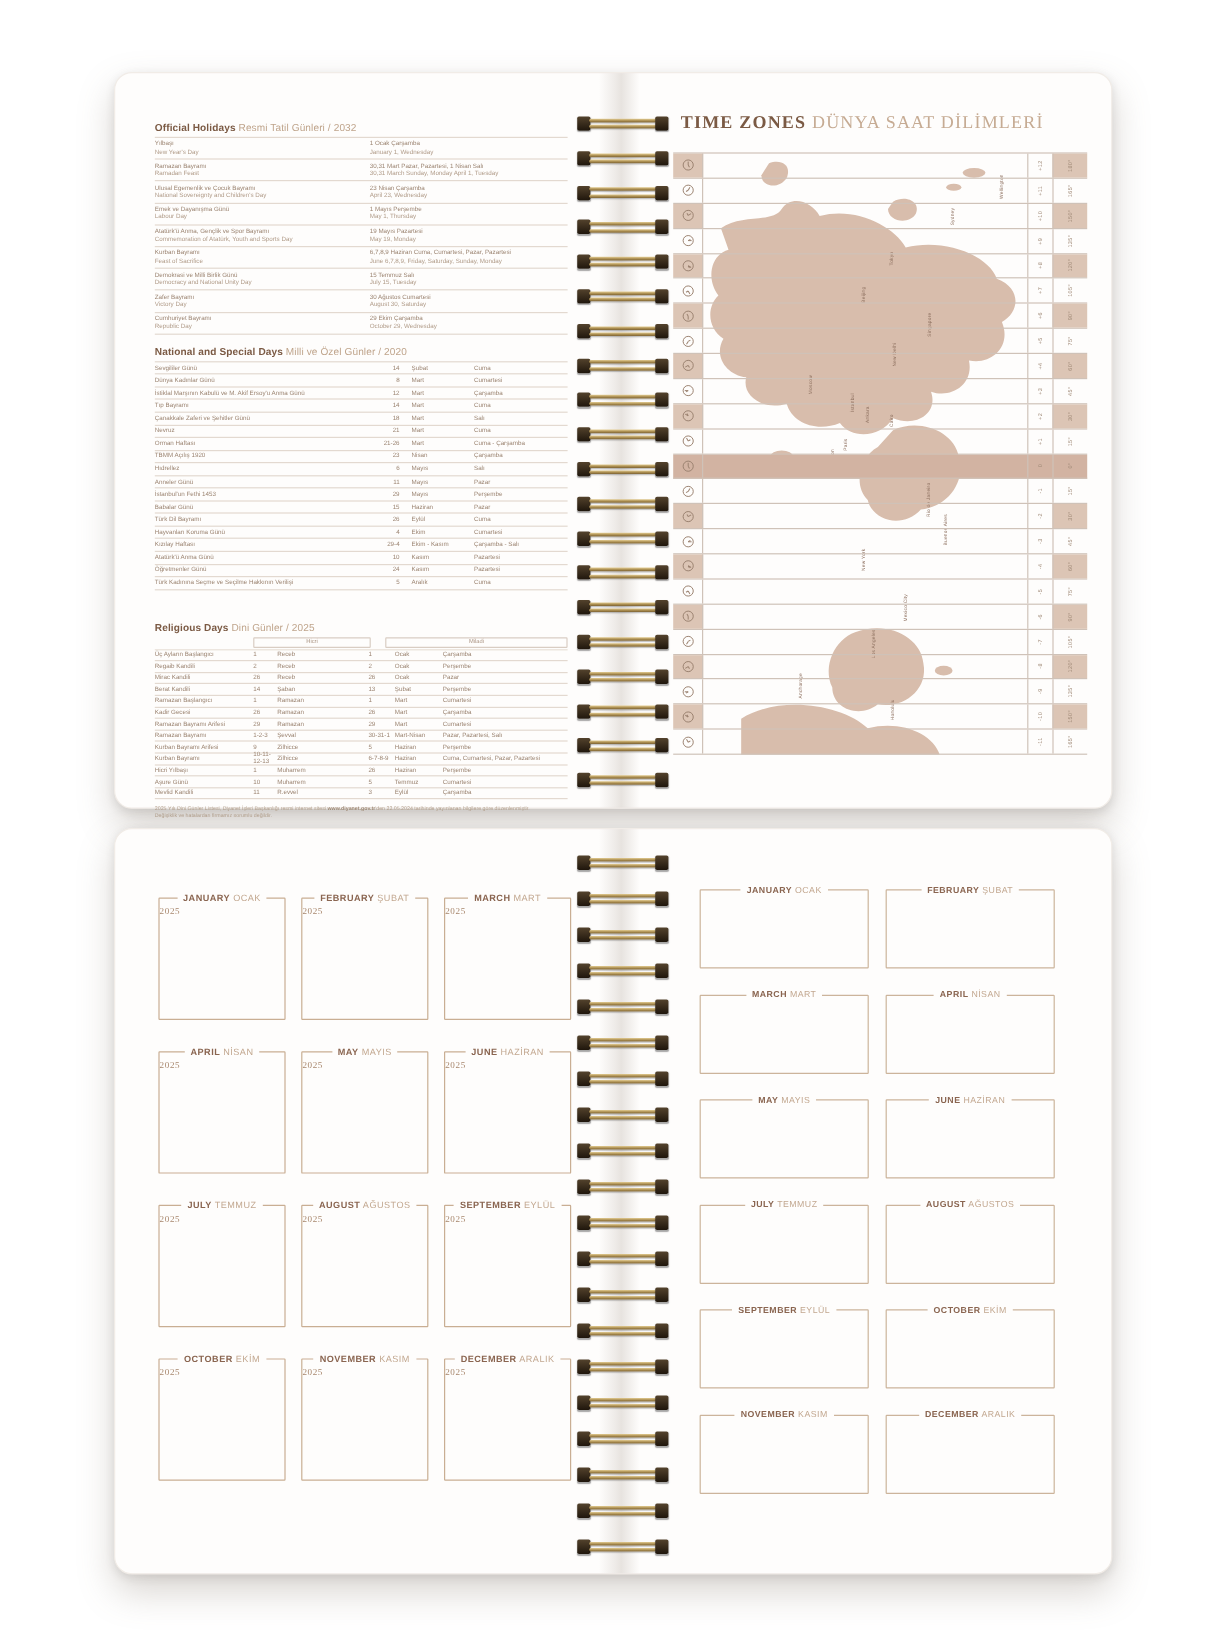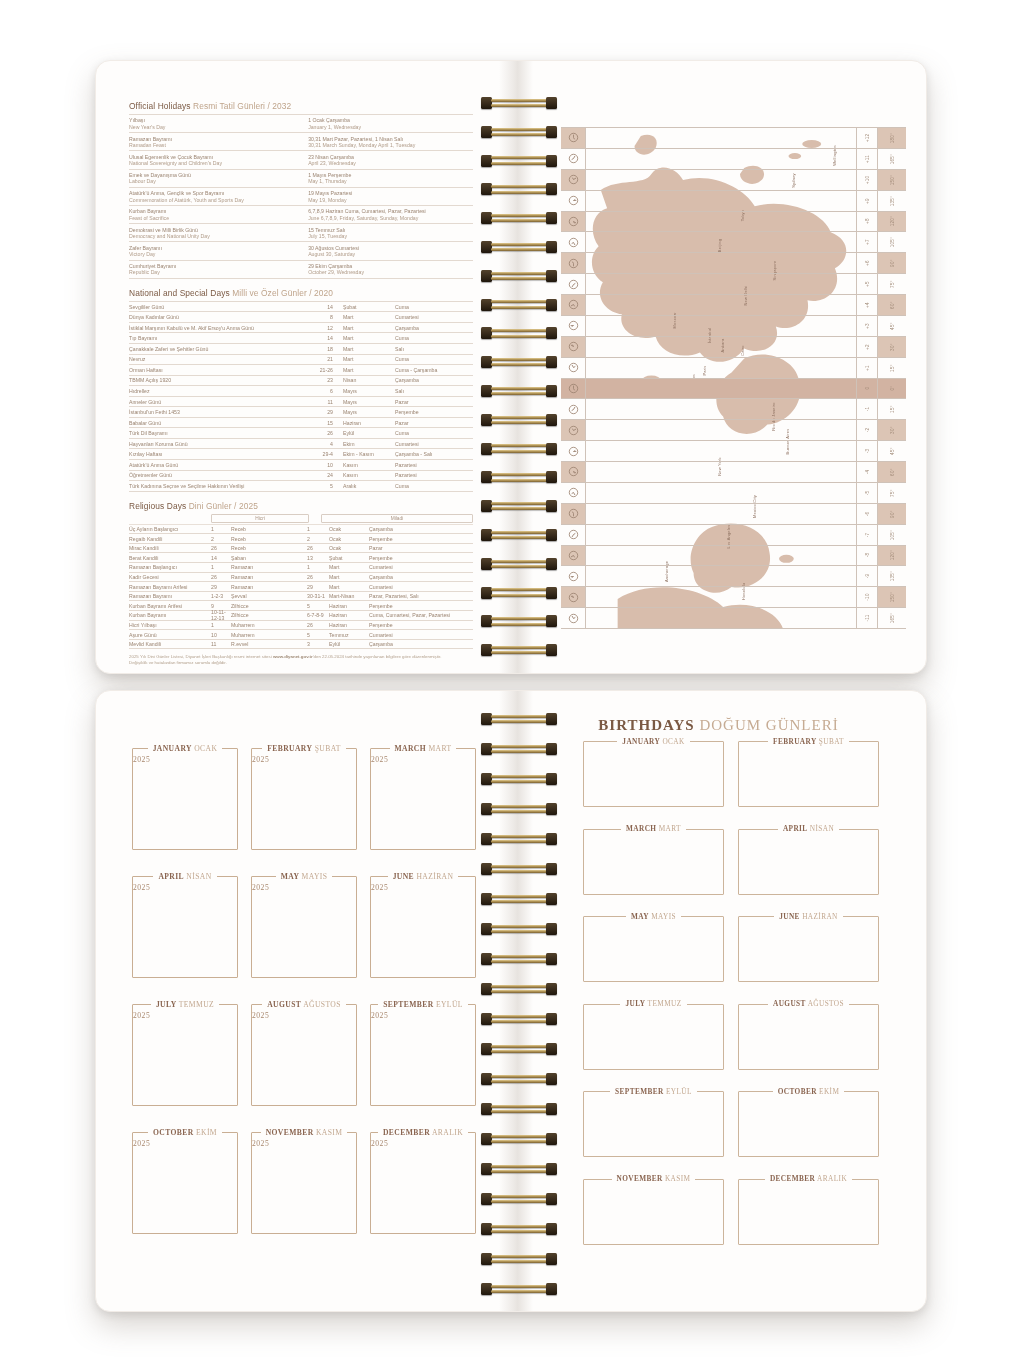--- a/index.html
+++ b/index.html
@@ -16,21 +16,21 @@
   .spiral{position:absolute;left:385px;top:0;bottom:0;width:76px;z-index:5;}
   .loop{position:absolute;left:0;width:76px;height:12px;display:flex;align-items:stretch;}
   .cap{width:11px;border-radius:1.5px;background:linear-gradient(180deg,#53422c,#1f160c);
        box-shadow:0 1px 1px rgba(0,0,0,.35);}
   .bars{flex:1;margin:0 -1px;display:flex;flex-direction:column;justify-content:center;gap:2.6px;}
   .bar{height:3px;border-radius:1.5px;background:linear-gradient(180deg,#e3cc92,#aa8d50 55%,#7c6233);
        box-shadow:0 1px 1px rgba(0,0,0,.25);}
   
   .lc{position:absolute;left:33px;top:40px;width:344px;}
   .sec-h{font-size:8.4px;letter-spacing:.1px;}
-  .sec-h .b{font-weight:normal;color:#7b5a44;}
+  .sec-h .b{font-weight:bold;color:#7b5a44;}
   .sec-h .l{color:#bfa48b;}
   .o-rows{border-top:1px solid #e3d9d0;margin-top:3px;}
   .o-row{display:flex;border-bottom:1px solid #e3d9d0;padding:2.4px 0 2px;}
   .o-c1{flex:1.05;padding-right:6px;}
   .o-c2{flex:1;}
   .o-row .l1{font-size:5.2px;line-height:6.4px;color:#9b8471;}
   .o-row .l2{font-size:5.2px;line-height:6.4px;color:#b09b88;}
   .n-rows{margin-top:3px;border-top:1px solid #e3d9d0;}
   .n-row{display:flex;align-items:center;border-bottom:1px solid #e3d9d0;height:9.55px;font-size:5.2px;color:#9b8471;}
   .n-name{flex:1;}
@@ -78,21 +78,21 @@
   .city{position:absolute;transform:rotate(-90deg);transform-origin:center;font-size:4px;
         color:#8f7261;white-space:nowrap;z-index:2;letter-spacing:.2px;}
   
   #ap-title{left:0;width:415px;top:26px;}
   #bd-title{left:415px;right:0;top:26px;}
   .ap-grid{position:absolute;left:36px;top:52px;width:344px;display:grid;
            grid-template-columns:repeat(3,1fr);column-gap:13px;row-gap:21px;}
   .ap-cell{position:relative;padding-top:5px;}
   .ap-box{border:1px solid #c9ae93;height:100px;position:relative;border-radius:1px;}
   .box-label{position:absolute;top:-5.5px;left:0;right:0;text-align:center;
-             font-family:Liberation Serif, serif;font-size:7.6px;letter-spacing:.4px;line-height:10px;}
+             font-family:Liberation Sans, sans-serif;font-size:7.6px;letter-spacing:.4px;line-height:10px;}
   .box-label .inner{display:inline-block;background:#fefdfc;padding:0 5px;}
   .m-en{font-weight:bold;color:#8a6550;}
   .m-tr{color:#c2a78f;}
   .ap-year{font-family:"Liberation Serif",serif;font-size:7.6px;
            color:#a8876d;margin-top:6px;letter-spacing:.5px;}
   .bd-grid{position:absolute;left:487px;top:50px;width:296px;display:grid;
            grid-template-columns:1fr 1fr;column-gap:14px;row-gap:21.5px;}
   .bd-box{border:1px solid #ccb49b;height:64px;position:relative;border-radius:1px;}
   .bd-box .box-label{font-size:7.3px;}
 </style>
@@ -310,21 +310,21 @@
     <div class="n-wd">Pazartesi</div>
   </div>
           <div class="n-row">
     <div class="n-name">Türk Kadınına Seçme ve Seçilme Hakkının Verilişi</div>
     <div class="n-day">5</div>
     <div class="n-month">Aralık</div>
     <div class="n-wd">Cuma</div>
   </div>
         </div>
 
-      <div class="sec-h" style="margin-top:9px;">
+      <div class="sec-h" style="margin-top:26px;">
         <span class="b">Religious Days</span>
         <span class="l">Dini Günler / 2025</span>
       </div>
       <div class="r-heads">
         <div class="rh-name"></div>
         <div class="rh-box rh-hicri">Hicri</div>
         <div class="rh-gap"></div>
         <div class="rh-box rh-miladi">Miladi</div>
       </div>
       <div class="r-rows" id="religious-rows">
@@ -433,20 +433,24 @@
     <div class="r-mw">Çarşamba</div>
   </div>
         </div>
 
       <div class="footnote">
         <span>2025 Yılı Dini Günler Listesi, Diyanet İşleri Başkanlığı resmi internet sitesi </span><span class="fb">www.diyanet.gov.tr</span><span>'den 22.05.2024 tarihinde yayınlanan bilgilere göre düzenlenmiştir.</span><br>
         <span>Değişiklik ve hatalardan firmamız sorumlu değildir.</span>
       </div>
     </div>
 
+    <div class="pg-title" id="tz-title">
+      <span class="t-en">TIME ZONES</span>
+      <span class="t-tr">DÜNYA SAAT DİLİMLERİ</span>
+    </div>
     <div class="tz" id="tz-table">
       <div class="map">
         <svg viewBox="0 0 256 500" preserveAspectRatio="none">
           <g fill="#d8bdac" stroke="none">
 
             <ellipse cx="214" cy="16" rx="9" ry="4"></ellipse>
             <ellipse cx="198" cy="28" rx="6" ry="3"></ellipse>
             <path d="M52,8 C62,4 70,10 66,20 C60,30 46,28 46,18 Z"></path>
             <path d="M150,40 C160,34 172,40 168,50 C162,60 146,56 146,46 Z"></path>
 
@@ -1142,24 +1146,20 @@
         <div class="ap-cell">
     <div class="ap-box">
       <div class="box-label">
         <span class="inner"><span class="m-en">DECEMBER</span> <span class="m-tr">ARALIK</span></span>
       </div>
       <div class="ap-year">2025</div>
     </div>
   </div>
       </div>
 
-    <div class="pg-title" id="bd-title">
-      <span class="t-en">BIRTHDAYS</span>
-      <span class="t-tr">DOĞUM GÜNLERİ</span>
-    </div>
     <div class="bd-grid" id="birthdays-grid">
         <div class="bd-box">
     <div class="box-label">
       <span class="inner"><span class="m-en">JANUARY</span> <span class="m-tr">OCAK</span></span>
     </div>
   </div>
         <div class="bd-box">
     <div class="box-label">
       <span class="inner"><span class="m-en">FEBRUARY</span> <span class="m-tr">ŞUBAT</span></span>
     </div>

